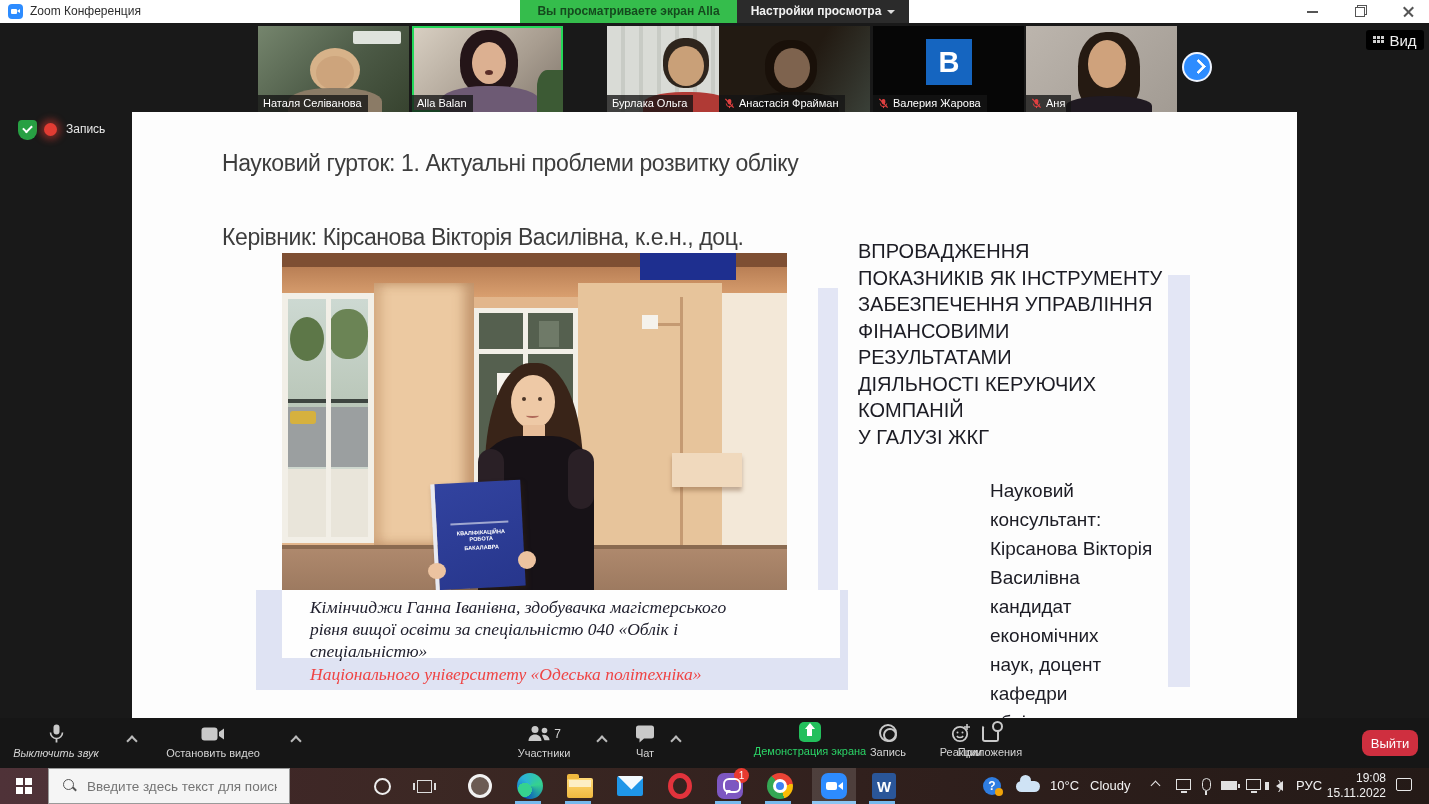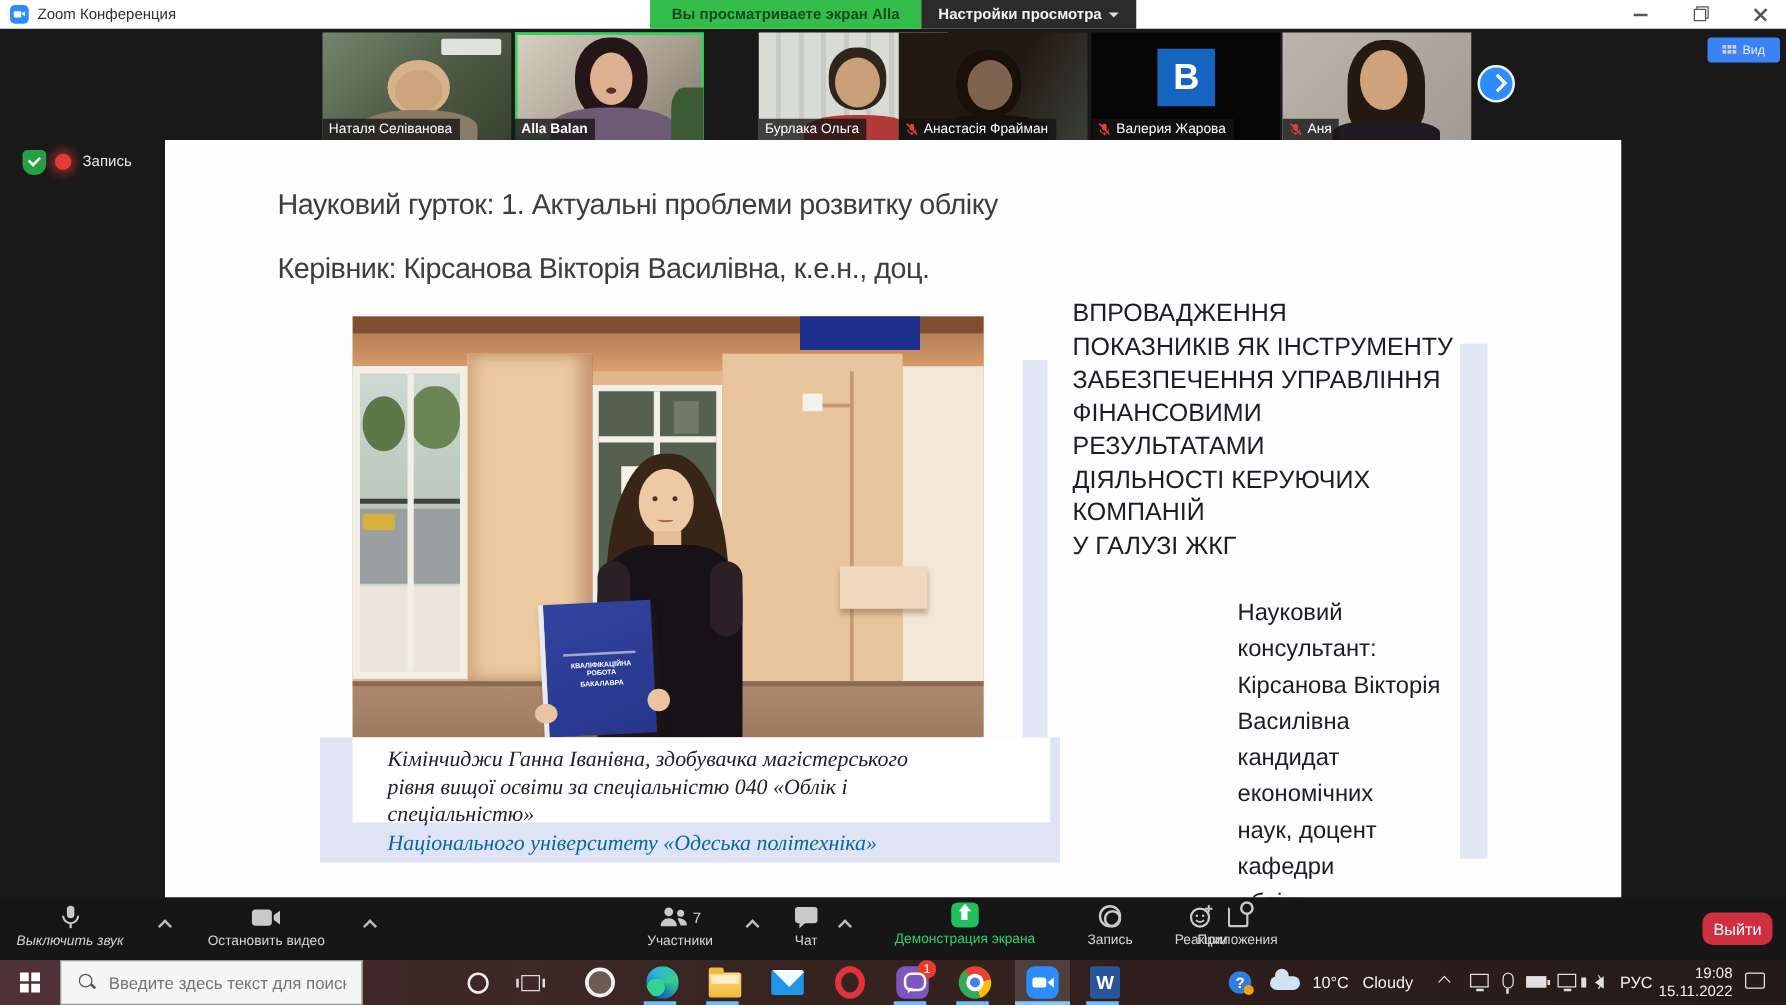--- a/index.html
+++ b/index.html
@@ -18,49 +18,49 @@
   .win-btn { position:absolute; top:0; width:34px; height:23px; }
   .wb-min::after { content:""; position:absolute; left:11px; top:11px; width:11px; height:1.5px; background:#555; }
   .wb-rest::after { content:""; position:absolute; left:12px; top:7px; width:8px; height:8px; border:1.2px solid #555; background:#fff; }
   .wb-rest::before { content:""; position:absolute; left:14px; top:5px; width:8px; height:8px; border:1.2px solid #555; }
   .wb-close::before,.wb-close::after { content:""; position:absolute; left:10px; top:11px; width:13px; height:1.5px; background:#555; }
   .wb-close::before { transform:rotate(45deg);} .wb-close::after { transform:rotate(-45deg);}
 
   
   .tile { position:absolute; top:26px; width:151px; height:86px; background:#222; overflow:hidden; }
   .tile .namebar { position:absolute; left:0; bottom:0; max-width:147px; background:rgba(20,20,20,.78); color:#fff; font-size:11px; padding:2px 6px 3px 5px; white-space:nowrap; display:flex; align-items:center; gap:4px; }
-  .tile.active { outline:2px solid #23d959; outline-offset:-2px;font-weight:bold; }
+  .tile.active { outline:2px solid #23d959; outline-offset:-2px; }
   .head { position:absolute; border-radius:50%; }
   .shoulders { position:absolute; border-radius:45% 45% 0 0; }
   .mute-mic { width:11px; height:11px; flex:0 0 auto; }
   .next-btn { position:absolute; left:1182px; top:52px; width:30px; height:30px; border-radius:50%; background:#2d8cff; border:2px solid #eef4ff; cursor:pointer; }
   .next-btn::after { content:""; position:absolute; left:9px; top:7px; width:8px; height:8px; border-top:3px solid #fff; border-right:3px solid #fff; transform:rotate(45deg); border-radius:1px; }
-  .view-btn { position:absolute; left:1366px; top:30px; width:58px; height:20px; background:#3b82f6; border-radius:3px; color:#eee; font-size:10px; display:flex; align-items:center; justify-content:center; gap:5px; cursor:pointer; }
+  .view-btn { position:absolute; left:1366px; top:30px; width:58px; height:20px; background:#000000; border-radius:3px; color:#eee; font-size:15px; display:flex; align-items:center; justify-content:center; gap:5px; cursor:pointer; }
   .grid-ico { width:11px; height:9px; background:
      linear-gradient(#cfcfcf,#cfcfcf) 0 0/3px 3px no-repeat, linear-gradient(#cfcfcf,#cfcfcf) 4px 0/3px 3px no-repeat, linear-gradient(#cfcfcf,#cfcfcf) 8px 0/3px 3px no-repeat,
      linear-gradient(#cfcfcf,#cfcfcf) 0 4px/3px 3px no-repeat, linear-gradient(#cfcfcf,#cfcfcf) 4px 4px/3px 3px no-repeat, linear-gradient(#cfcfcf,#cfcfcf) 8px 4px/3px 3px no-repeat; }
 
   
   .shield { position:absolute; left:18px; top:120px; width:19px; height:20px; background:#27a043; border-radius:4px 4px 9px 9px; }
   .shield::after { content:""; position:absolute; left:5px; top:5px; width:7px; height:4px; border-left:2px solid #fff; border-bottom:2px solid #fff; transform:rotate(-45deg); }
   .rec-dot { position:absolute; left:44px; top:123px; width:13px; height:13px; border-radius:50%; background:#e23c33; box-shadow:0 0 7px 4px rgba(226,60,51,.45); }
   .rec-label { position:absolute; left:66px; top:122px; color:#e8e8e8; font-size:12px; }
 
   
   .slide { position:absolute; left:132px; top:112px; width:1165px; height:606px; background:#fdfdfd; overflow:hidden; }
   .slide-title { position:absolute; left:90px; top:38px; font-size:23px; letter-spacing:-0.4px; color:#3d3d3d; }
-  .slide-subtitle { position:absolute; left:90px; top:89px; font-size:23px; letter-spacing:-0.4px; color:#3d3d3d; }
+  .slide-subtitle { position:absolute; left:90px; top:112px; font-size:23px; letter-spacing:-0.4px; color:#3d3d3d; }
   .lav { position:absolute; background:#e3e6f5; }
   .topic { position:absolute; left:726px; top:126px; width:330px; font-size:20px; line-height:26.5px; color:#1c1c24; font-weight:500; }
   .consultant { position:absolute; left:858px; top:364px; width:185px; font-size:19px; line-height:29px; color:#1c1c24; }
   .consultant .heading { font-weight:normal; width:160px; }
   .cap-panel { position:absolute; left:124px; top:478px; width:592px; height:100px; background:#dfe3f3; }
   .cap-white { position:absolute; left:150px; top:478px; width:558px; height:68px; background:#fefefe; }
   .caption { position:absolute; left:178px; top:484px; font-family:"Liberation Serif", serif; font-style:italic; font-size:17.5px; line-height:22px; color:#20202e; }
-  .cap-footer { position:absolute; left:178px; top:552px; font-family:"Liberation Serif", serif; font-style:italic; font-size:17.5px; color:#0369a1;text-align:right; }
+  .cap-footer { position:absolute; left:178px; top:552px; font-family:"Liberation Serif", serif; font-style:italic; font-size:17.5px; color:#ef4444;text-align:right; }
 
   
   .photo { position:absolute; left:150px; top:141px; width:505px; height:337px; background:#e2b68c; overflow:hidden; }
   .ph { position:absolute; }
 
   
   .ztoolbar { position:absolute; left:0; top:718px; width:1429px; height:50px; background:#161616; }
   .zbtn { position:absolute; display:flex; flex-direction:column; align-items:center; cursor:pointer; }
   .zbtn .lbl { font-size:11px; color:#d4d4d4; margin-top:3px; white-space:nowrap; }
   .zbtn .ico { height:20px; display:flex; align-items:center; justify-content:center; gap:3px; }
@@ -360,21 +360,21 @@
     <div class="caret" style="left:598px;top:16px;"></div>
     <div class="zbtn" style="left:622px;top:6px;width:46px;">
       <div class="ico">
           <svg width="20" height="18" viewBox="0 0 20 18">
             <path d="M1 3a2.5 2.5 0 0 1 2.5-2.5h13A2.5 2.5 0 0 1 19 3v8a2.5 2.5 0 0 1-2.5 2.5H9l-4.5 4v-4H3.5A2.5 2.5 0 0 1 1 11z" fill="#c9c9c9"></path>
           </svg>
         </div>
       <div class="lbl">Чат</div>
     </div>
     <div class="caret" style="left:672px;top:16px;"></div>
-    <div class="zbtn" style="left:692px;top:4px;width:160px;">
+    <div class="zbtn" style="left:730px;top:4px;width:160px;">
       <div class="ico">
           <div class="share-ico"></div>
         </div>
       <div class="lbl green-lbl">Демонстрация экрана</div>
     </div>
     <div class="zbtn" style="left:858px;top:5px;width:60px;">
       <div class="ico">
           <div class="rec-ico"></div>
         </div>
       <div class="lbl">Запись</div>

